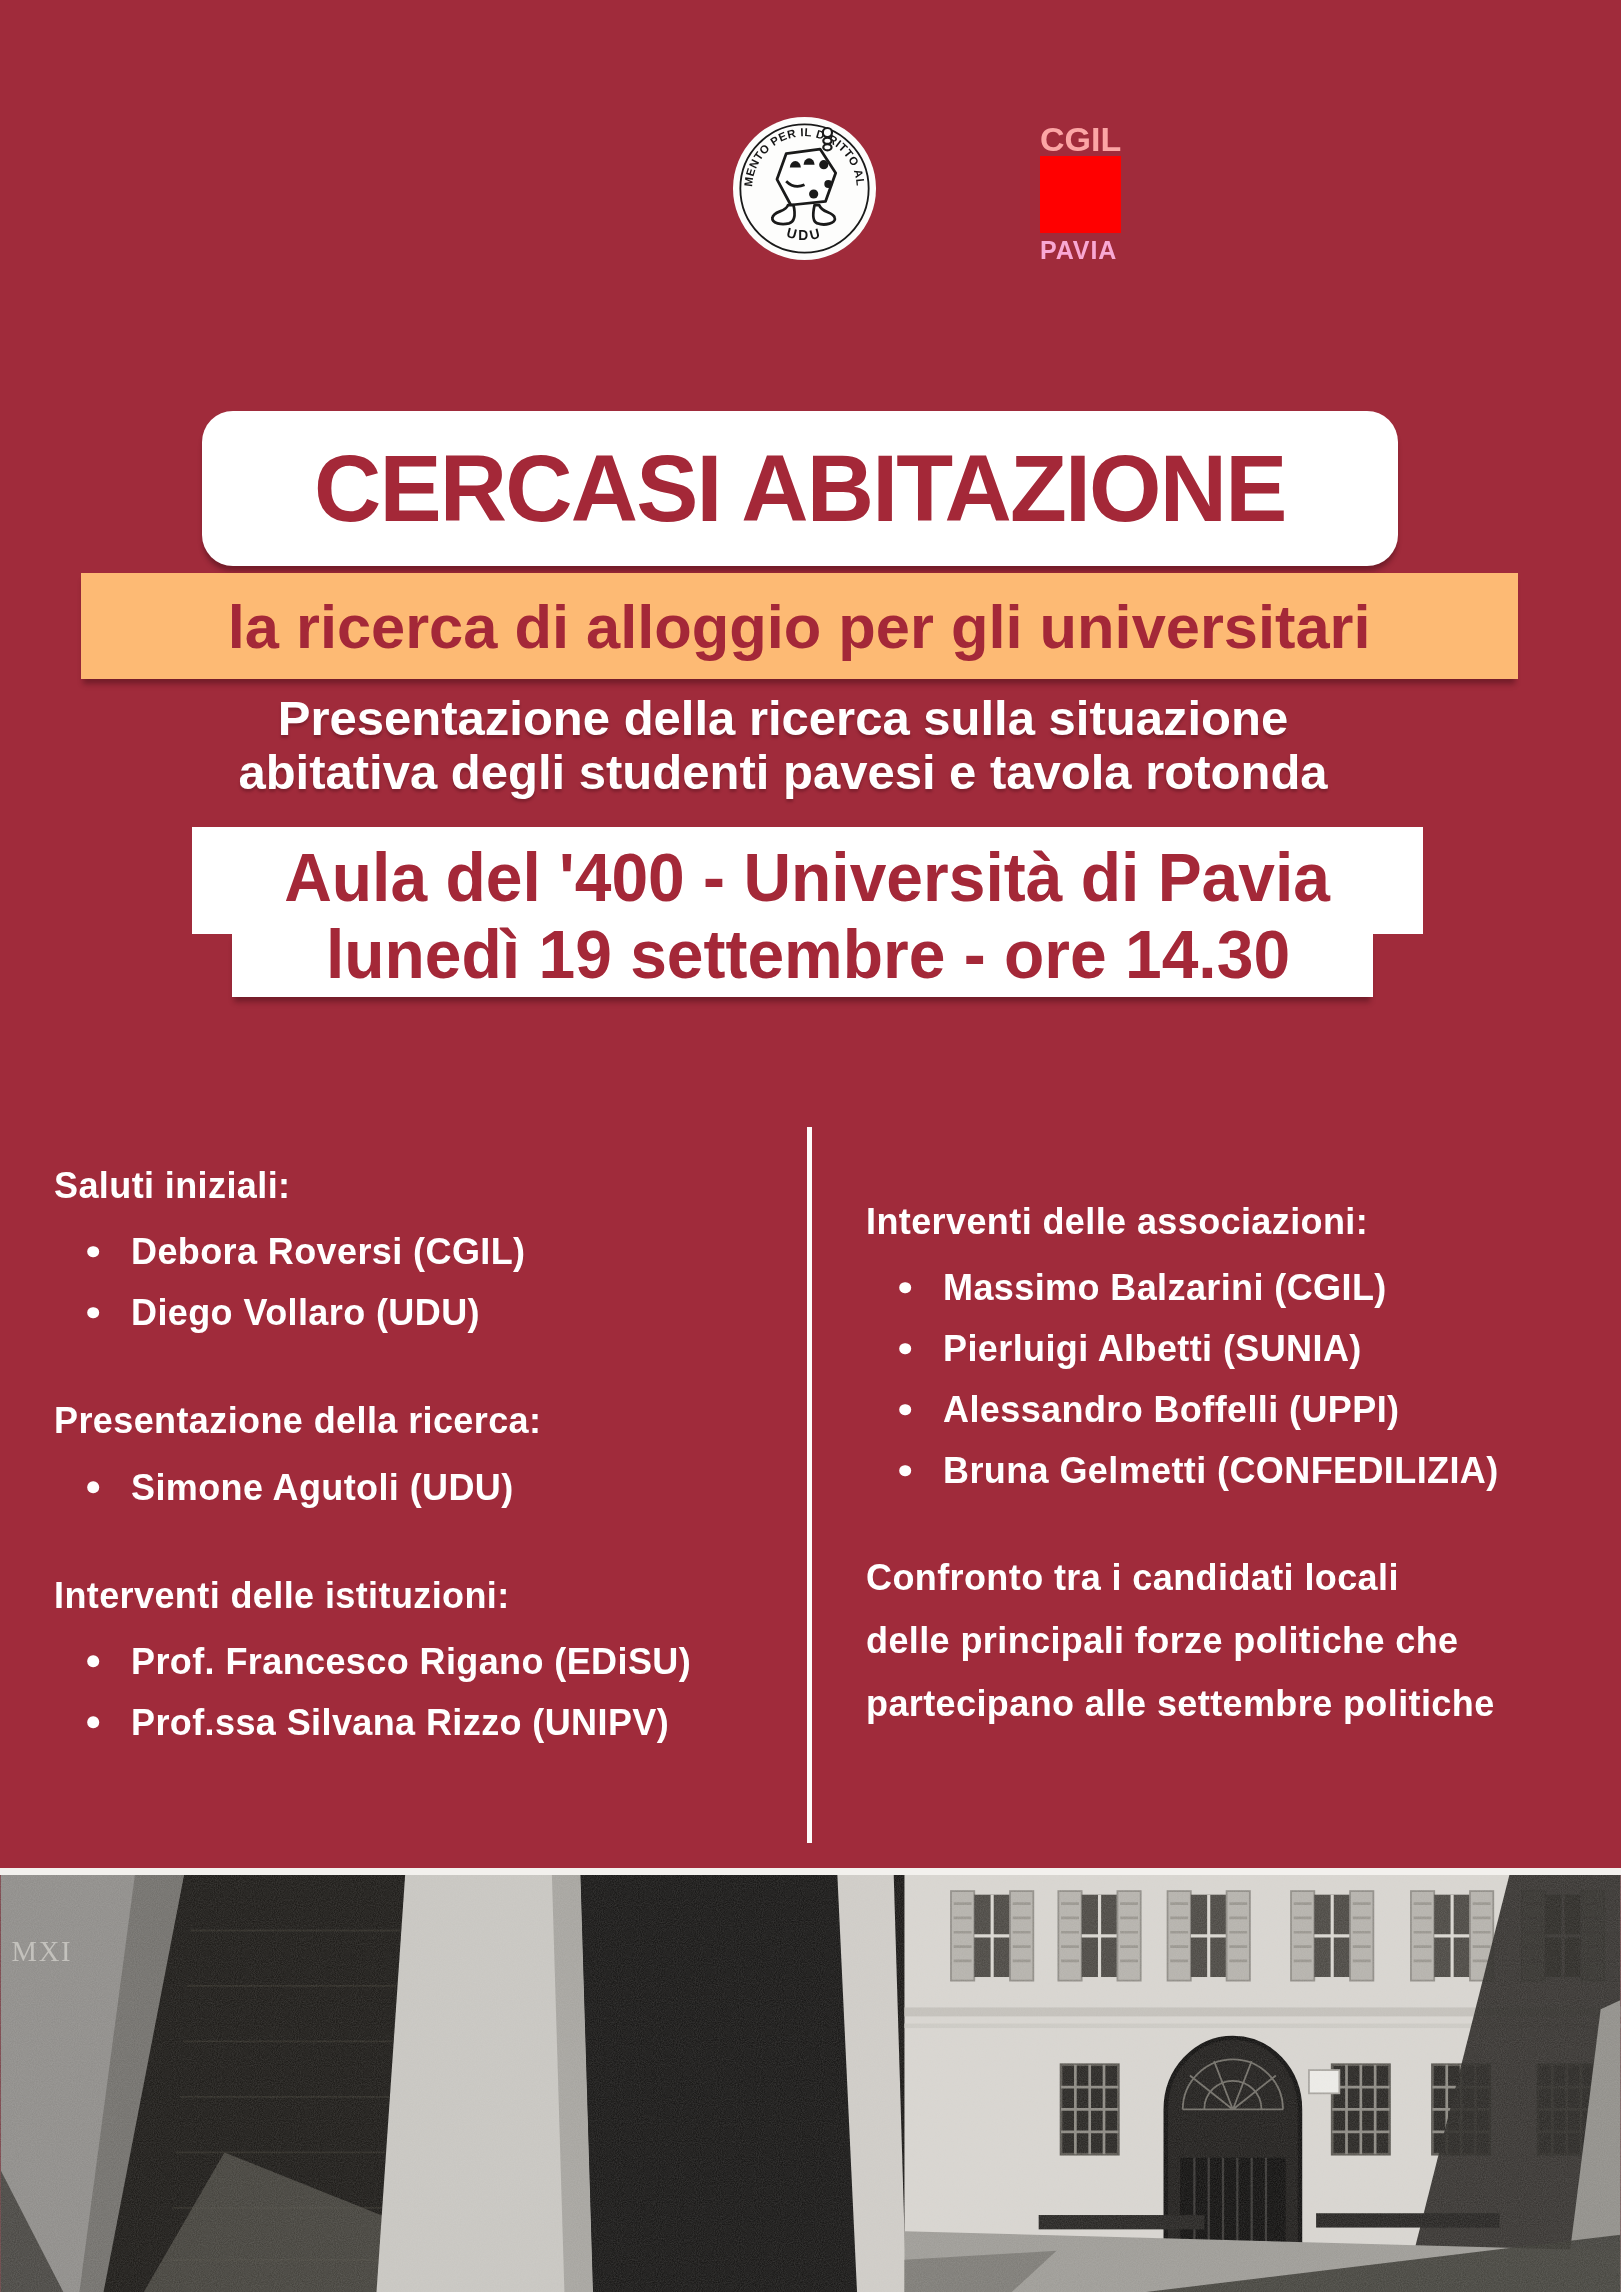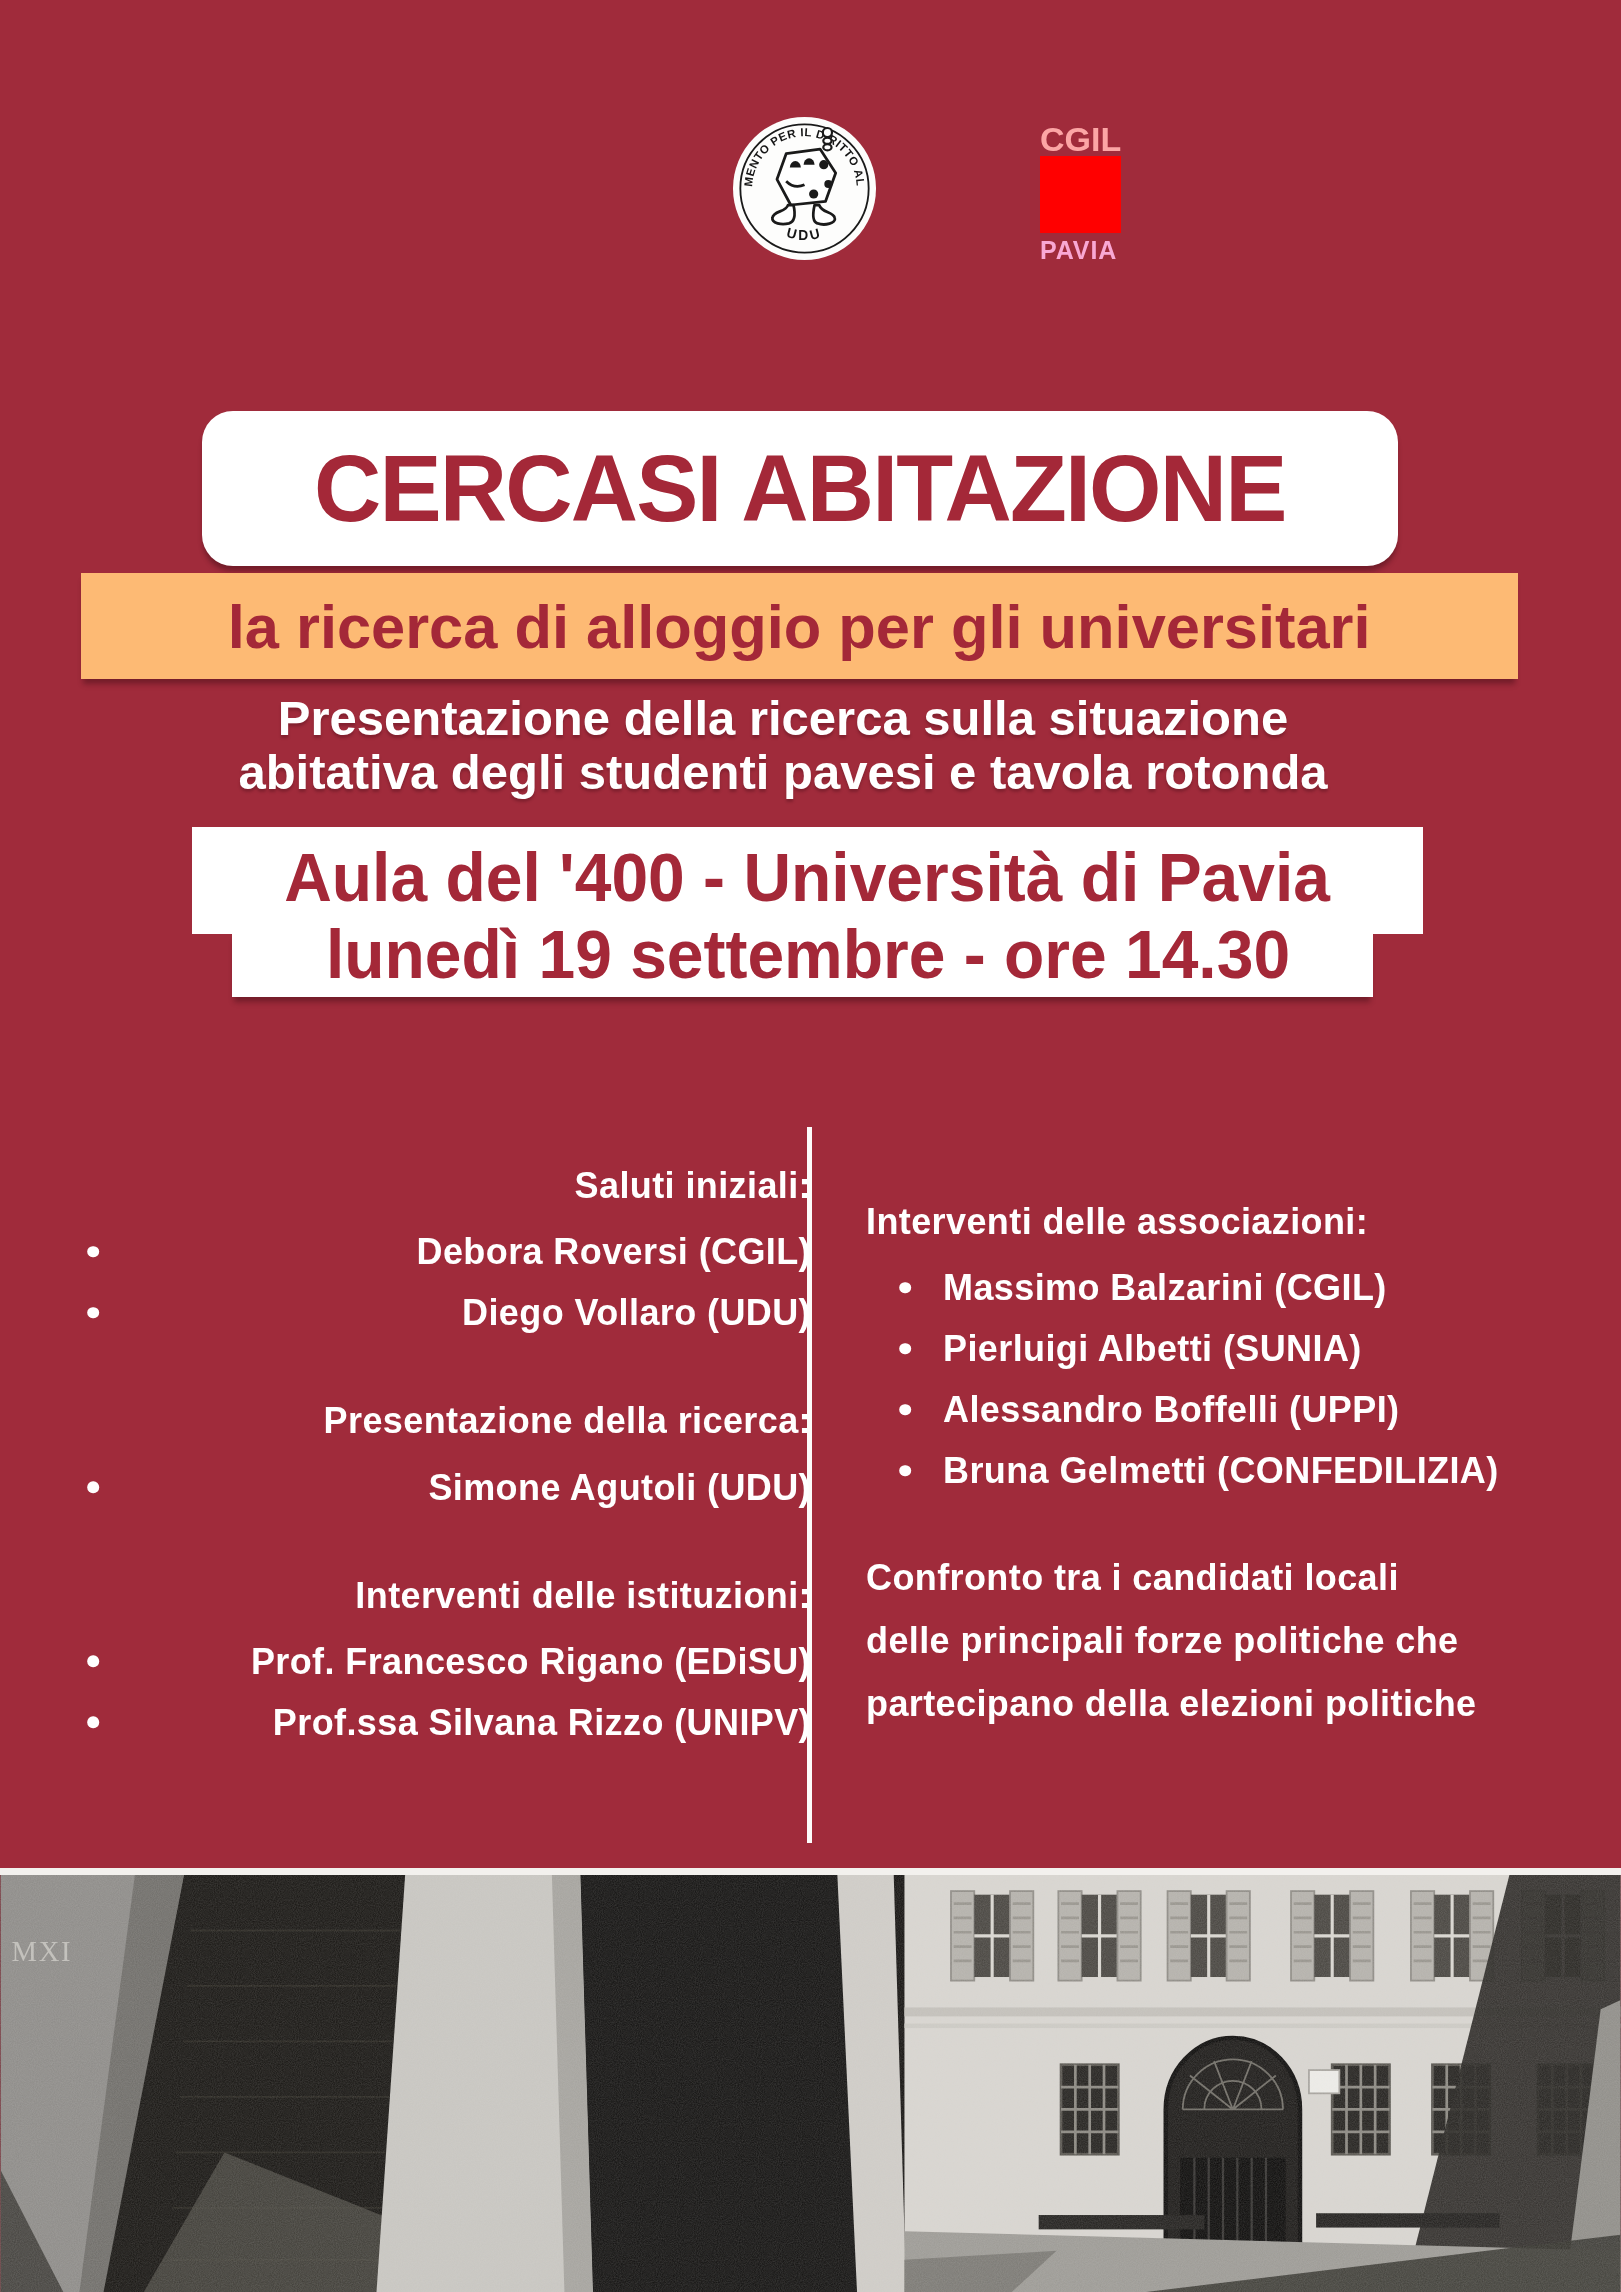--- a/index.html
+++ b/index.html
@@ -44,21 +44,21 @@
   .venue-bottom{
     position:absolute;left:40px;right:50px;top:107px;height:63px;background:#fff;
     box-shadow:0 6.3px 5.4px -1.8px rgba(60,12,20,.45);
   }
   .venue-line{position:absolute;left:0;width:100%;display:flex;align-items:center;justify-content:center;}
   .venue-line1{top:0;height:100px;}
   .venue-line2{top:86px;height:82px;}
   .venue-text{color:#A42838;font-size:68px;font-weight:700;white-space:nowrap;transform:scaleX(.97);}
   
   .divider{position:absolute;left:807px;top:1127px;width:5.4px;height:716px;background:#fdfcfb;}
-  .col-left{position:absolute;left:54px;top:1164px;width:757px;text-align:right;}
+  .col-left{position:absolute;left:54px;top:1164px;width:757px;}
   .col-right{position:absolute;left:866px;top:1200px;width:725px;}
   .col-heading{color:#fff;font-size:36px;font-weight:700;line-height:43px;letter-spacing:0.4px;}
   .bullet-list{margin:14.3px 0 0 0;padding:0;list-style:none;}
   .bullet-item{
     position:relative;color:#fff;font-size:36px;font-weight:700;line-height:61px;
     padding-left:77px;letter-spacing:0.4px;white-space:nowrap;
   }
   .bullet-item::before{
     content:"";position:absolute;left:39px;top:50%;transform:translate(-50%,-50%);
     width:11.6px;height:11.6px;border-radius:50%;background:#fff;
@@ -171,21 +171,21 @@
     <div class="col-heading">Interventi delle associazioni:</div>
     <ul class="bullet-list">
       <li class="bullet-item">Massimo Balzarini (CGIL)</li>
       <li class="bullet-item">Pierluigi Albetti (SUNIA)</li>
       <li class="bullet-item">Alessandro Boffelli (UPPI)</li>
       <li class="bullet-item">Bruna Gelmetti (CONFEDILIZIA)</li>
     </ul>
     <div class="closing">
       <div class="closing-line">Confronto tra i candidati locali</div>
       <div class="closing-line">delle principali forze politiche che</div>
-      <div class="closing-line">partecipano della elezioni politiche</div>
+      <div class="closing-line">partecipano alle settembre politiche</div>
     </div>
   </div>
 
   <div class="photo-sep"></div>
   <svg class="photo-svg" viewBox="0 0 1810 466">
     <defs>
       <filter id="grainF" x="0" y="0" width="100%" height="100%">
         <feTurbulence type="fractalNoise" baseFrequency="0.85" numOctaves="2" stitchTiles="stitch" result="t"></feTurbulence>
         <feColorMatrix in="t" type="matrix" values="0 0 0 0 0.75  0 0 0 0 0.74  0 0 0 0 0.72  0 0 0 0.9 0"></feColorMatrix>
       </filter>

